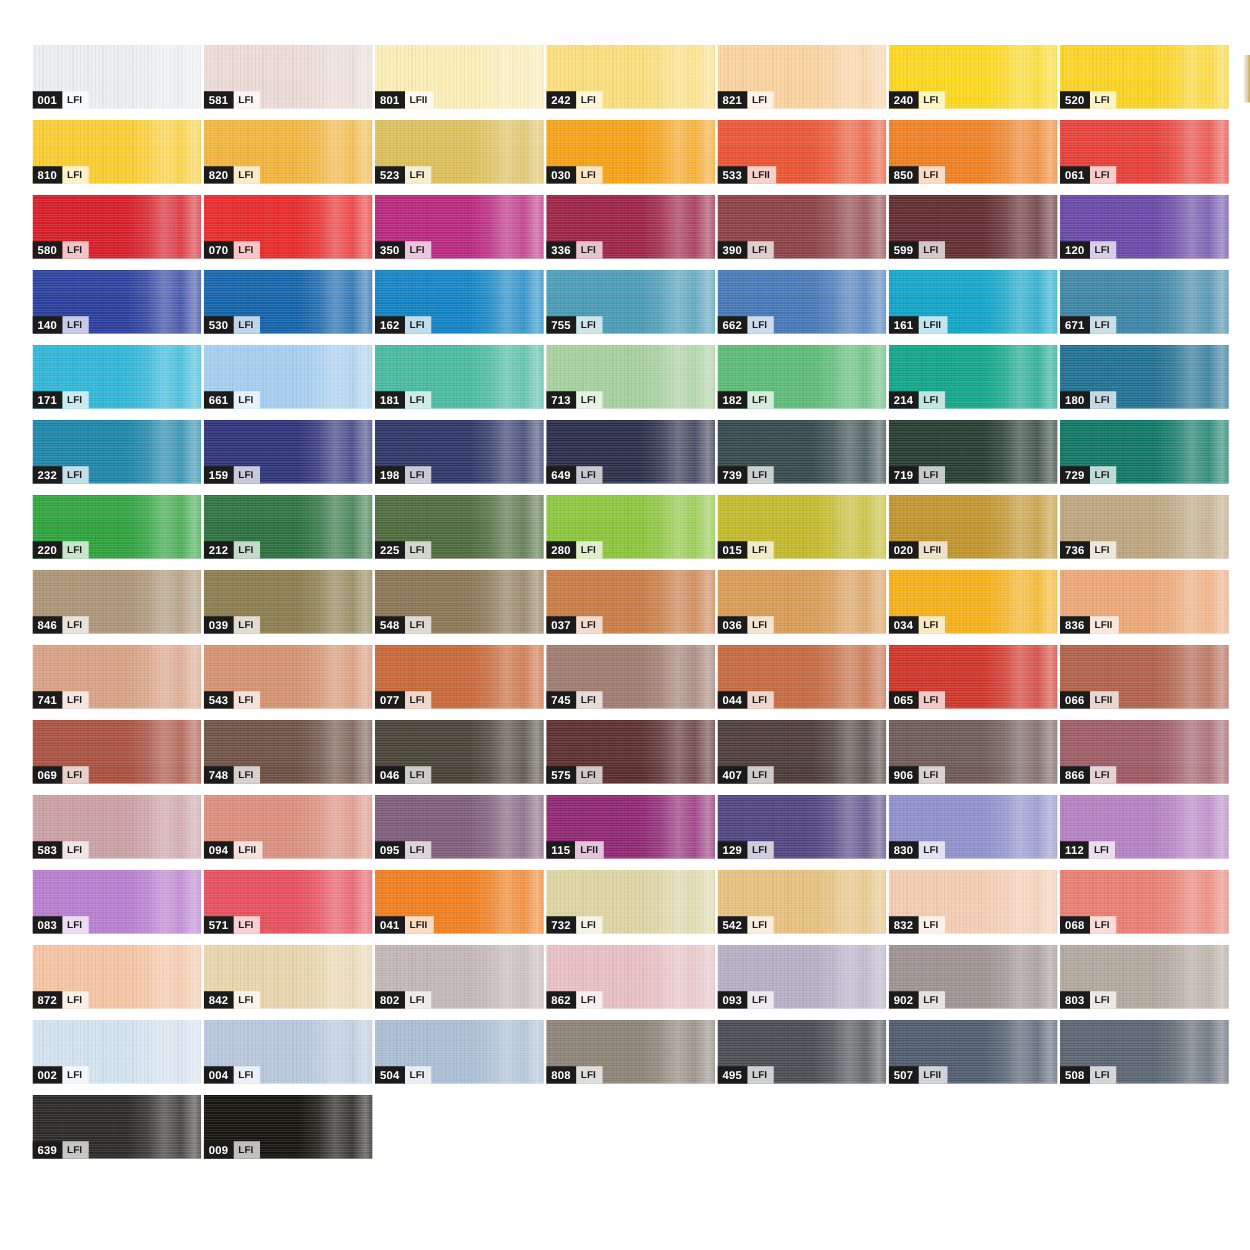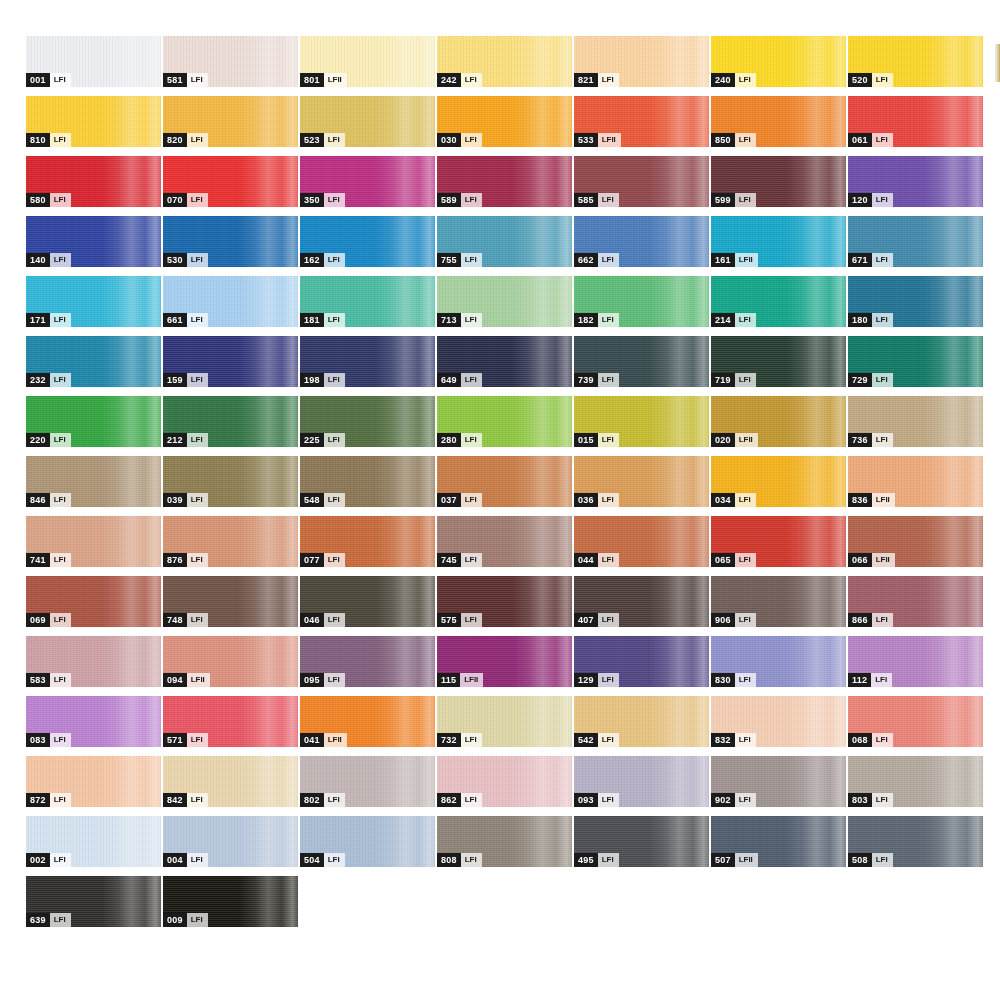--- a/index.html
+++ b/index.html
@@ -302,30 +302,30 @@
           <div class="swatch-label">
             <span class="swatch-code">350</span>
             <span class="swatch-lf">LFI</span>
           </div>
         </div>
         <div class="swatch">
           <div class="swatch-color" title="#9e2547" style="background-color: rgb(158, 37, 71);"></div>
           <div class="swatch-texture"></div>
           <div class="swatch-fade"></div>
           <div class="swatch-label">
-            <span class="swatch-code">589</span>
+            <span class="swatch-code">336</span>
             <span class="swatch-lf">LFI</span>
           </div>
         </div>
         <div class="swatch">
           <div class="swatch-color" title="#8e4349" style="background-color: rgb(142, 67, 73);"></div>
           <div class="swatch-texture"></div>
           <div class="swatch-fade"></div>
           <div class="swatch-label">
-            <span class="swatch-code">585</span>
+            <span class="swatch-code">390</span>
             <span class="swatch-lf">LFI</span>
           </div>
         </div>
         <div class="swatch">
           <div class="swatch-color" title="#642f33" style="background-color: rgb(100, 47, 51);"></div>
           <div class="swatch-texture"></div>
           <div class="swatch-fade"></div>
           <div class="swatch-label">
             <span class="swatch-code">599</span>
             <span class="swatch-lf">LFI</span>
@@ -674,21 +674,21 @@
           <div class="swatch-label">
             <span class="swatch-code">741</span>
             <span class="swatch-lf">LFI</span>
           </div>
         </div>
         <div class="swatch">
           <div class="swatch-color" title="#d5916f" style="background-color: rgb(213, 145, 111);"></div>
           <div class="swatch-texture"></div>
           <div class="swatch-fade"></div>
           <div class="swatch-label">
-            <span class="swatch-code">876</span>
+            <span class="swatch-code">543</span>
             <span class="swatch-lf">LFI</span>
           </div>
         </div>
         <div class="swatch">
           <div class="swatch-color" title="#c76636" style="background-color: rgb(199, 102, 54);"></div>
           <div class="swatch-texture"></div>
           <div class="swatch-fade"></div>
           <div class="swatch-label">
             <span class="swatch-code">077</span>
             <span class="swatch-lf">LFI</span>

